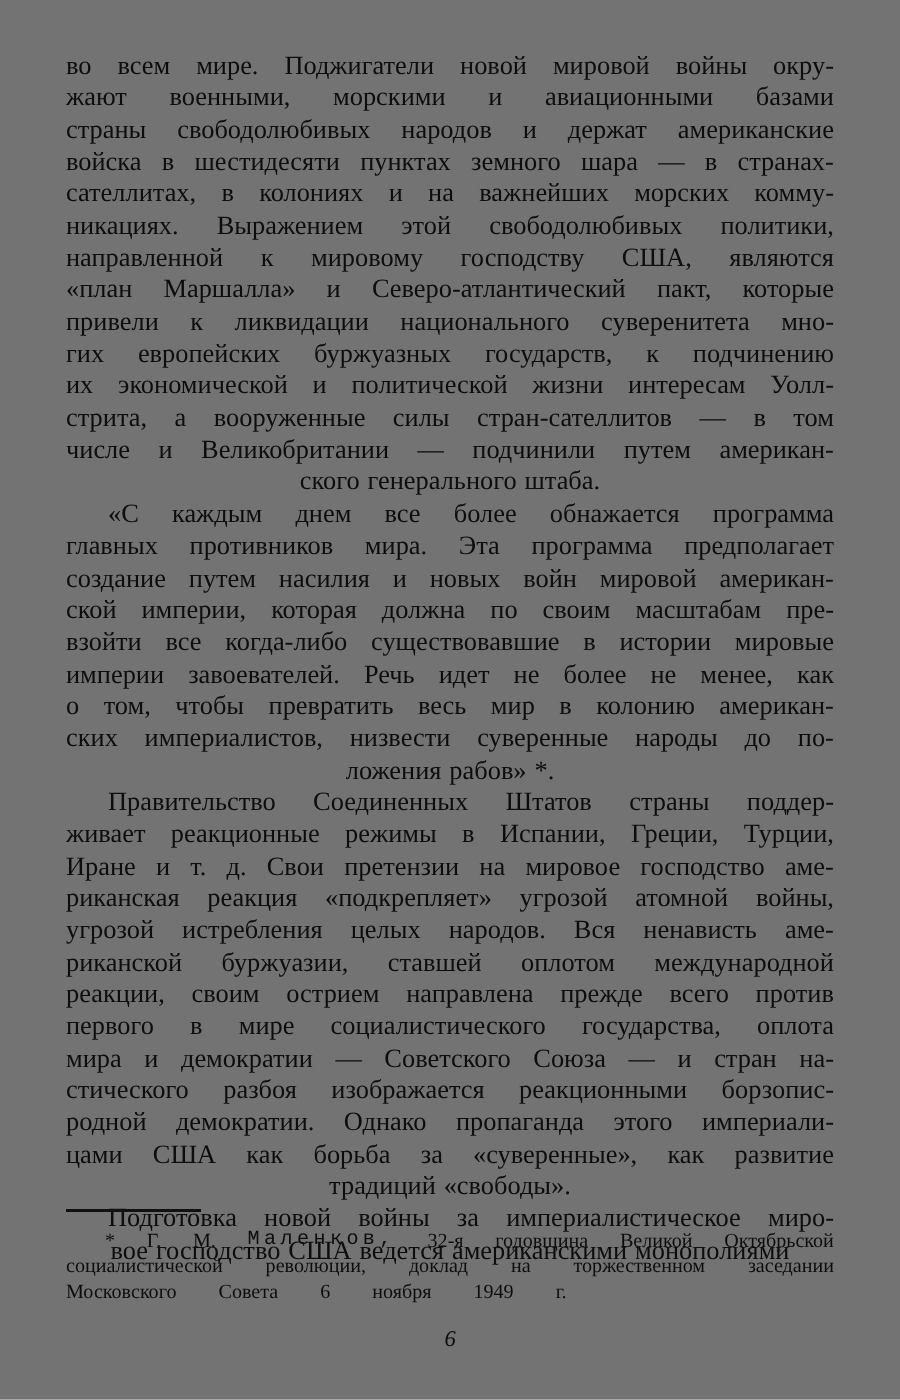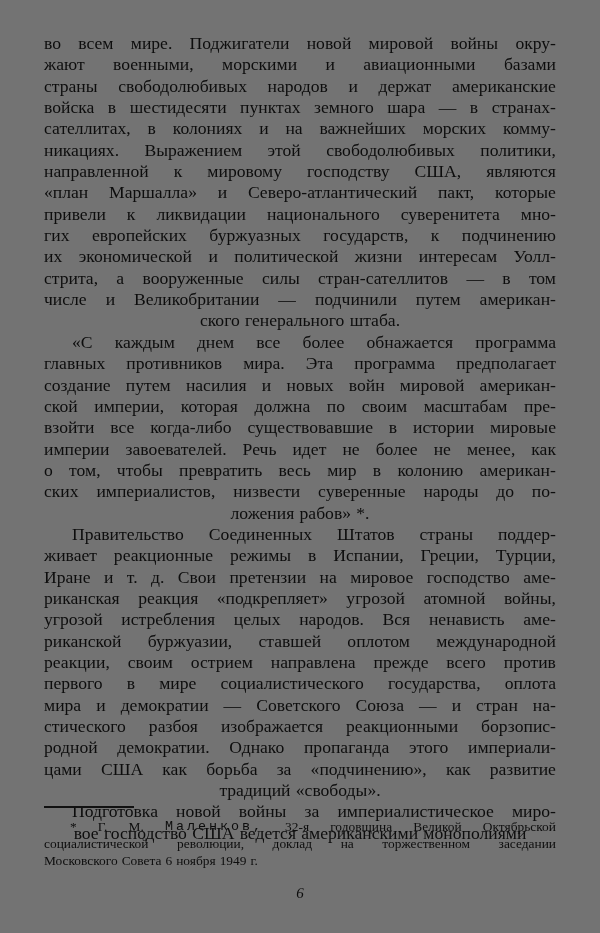--- a/index.html
+++ b/index.html
@@ -79,21 +79,21 @@
   }
   .fn-ln {
     display: flex;
     width: 512px;
     height: 17.2px;
     line-height: 17.2px;
     font-size: 13.4px;
     white-space: pre;
   }
   .fn-ln.just { justify-content: space-between; }
-  .fn-ln.flush { justify-content: flex-start; }
+  .fn-ln.flush { justify-content: flex-start; gap: 24px; }
   .fn-ln.flush .w + .w { margin-left: 0.30em; }
   .fn-ln.indent { padding-left: 26px; width: 486px; }
   
   .spaced {
     letter-spacing: 0.22em;
     font-family: Liberation Mono, monospace;
   }
 
   
   .folio {
@@ -140,21 +140,21 @@
       <div class="ln just"><span class="w">живает</span><span class="w">реакционные</span><span class="w">режимы</span><span class="w">в</span><span class="w">Испании,</span><span class="w">Греции,</span><span class="w">Турции,</span></div>
       <div class="ln just"><span class="w">Иране</span><span class="w">и</span><span class="w">т.</span><span class="w">д.</span><span class="w">Свои</span><span class="w">претензии</span><span class="w">на</span><span class="w">мировое</span><span class="w">господство</span><span class="w">аме-</span></div>
       <div class="ln just"><span class="w">риканская</span><span class="w">реакция</span><span class="w">«подкрепляет»</span><span class="w">угрозой</span><span class="w">атомной</span><span class="w">войны,</span></div>
       <div class="ln just"><span class="w">угрозой</span><span class="w">истребления</span><span class="w">целых</span><span class="w">народов.</span><span class="w">Вся</span><span class="w">ненависть</span><span class="w">аме-</span></div>
       <div class="ln just"><span class="w">риканской</span><span class="w">буржуазии,</span><span class="w">ставшей</span><span class="w">оплотом</span><span class="w">международной</span></div>
       <div class="ln just"><span class="w">реакции,</span><span class="w">своим</span><span class="w">острием</span><span class="w">направлена</span><span class="w">прежде</span><span class="w">всего</span><span class="w">против</span></div>
       <div class="ln just"><span class="w">первого</span><span class="w">в</span><span class="w">мире</span><span class="w">социалистического</span><span class="w">государства,</span><span class="w">оплота</span></div>
       <div class="ln just"><span class="w">мира</span><span class="w">и</span><span class="w">демократии</span><span class="w">—</span><span class="w">Советского</span><span class="w">Союза</span><span class="w">—</span><span class="w">и</span><span class="w">стран</span><span class="w">на-</span></div>
       <div class="ln just"><span class="w">стического</span><span class="w">разбоя</span><span class="w">изображается</span><span class="w">реакционными</span><span class="w">борзопис-</span></div>
       <div class="ln just"><span class="w">родной</span><span class="w">демократии.</span><span class="w">Однако</span><span class="w">пропаганда</span><span class="w">этого</span><span class="w">империали-</span></div>
-      <div class="ln just"><span class="w">цами</span><span class="w">США</span><span class="w">как</span><span class="w">борьба</span><span class="w">за</span><span class="w">«подчинению»,</span><span class="w">как</span><span class="w">развитие</span></div>
+      <div class="ln just"><span class="w">цами</span><span class="w">США</span><span class="w">как</span><span class="w">борьба</span><span class="w">за</span><span class="w">«суверенные»,</span><span class="w">как</span><span class="w">развитие</span></div>
       <div class="ln flush"><span class="w">традиций</span><span class="w">«свободы».</span></div>
       <div class="ln just indent"><span class="w">Подготовка</span><span class="w">новой</span><span class="w">войны</span><span class="w">за</span><span class="w">империалистическое</span><span class="w">миро-</span></div>
       <div class="ln flush"><span class="w">вое</span><span class="w">господство</span><span class="w">США</span><span class="w">ведется</span><span class="w">американскими</span><span class="w">монополиями</span></div>
     </div>
 
   <div class="fn-rule"></div>
 
   <div class="footnote">
       <div class="fn-ln just indent"><span class="w">*</span><span class="w">Г.</span><span class="w">М.</span><span class="w spaced">Маленков,</span><span class="w">32-я</span><span class="w">годовщина</span><span class="w">Великой</span><span class="w">Октябрьской</span></div>
       <div class="fn-ln just"><span class="w">социалистической</span><span class="w">революции,</span><span class="w">доклад</span><span class="w">на</span><span class="w">торжественном</span><span class="w">заседании</span></div>

